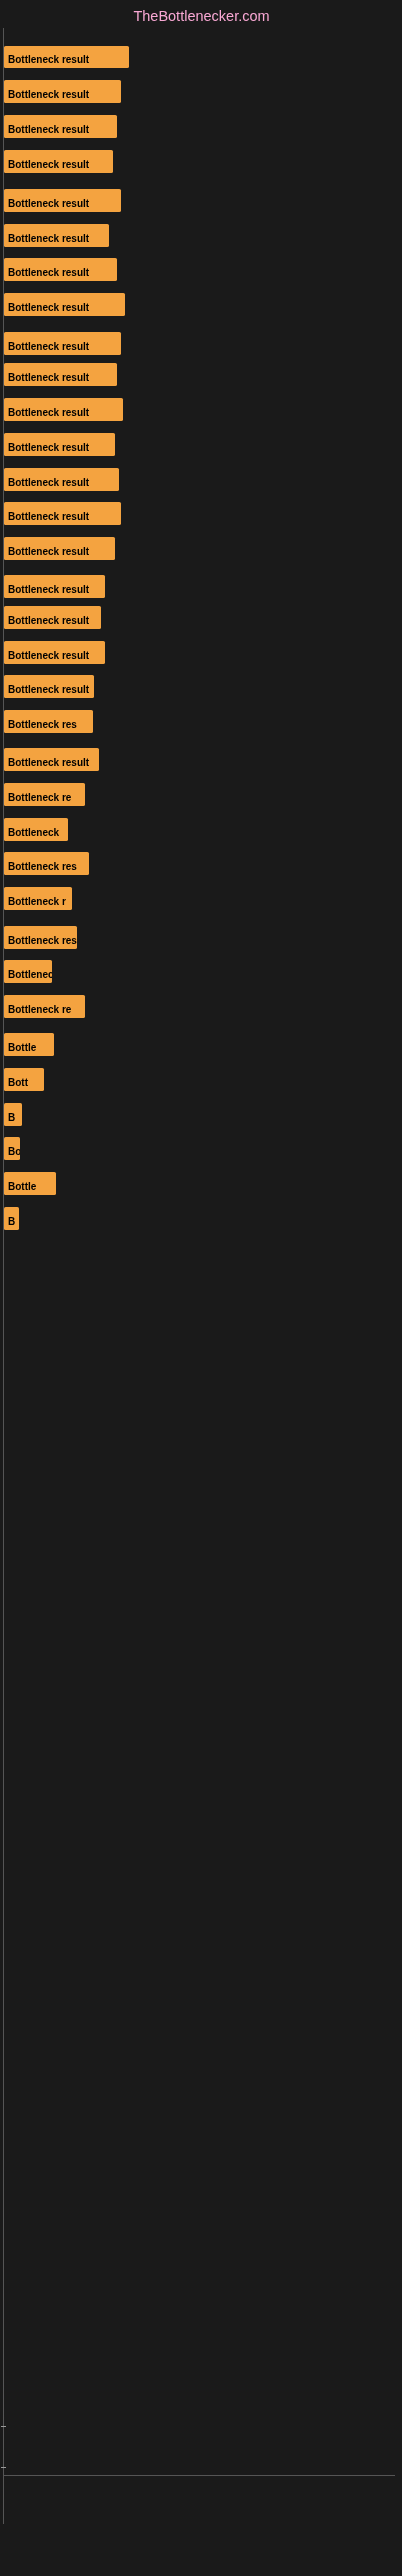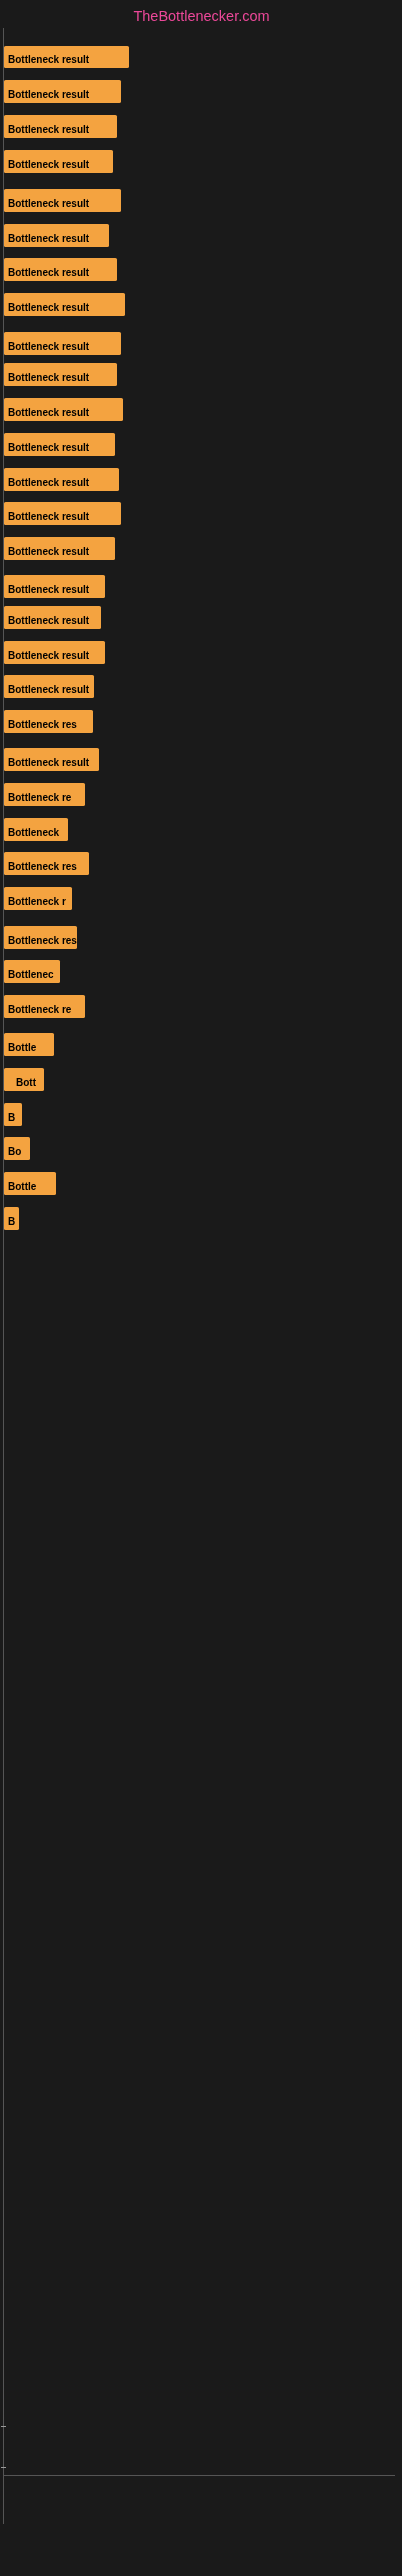--- a/index.html
+++ b/index.html
@@ -12,21 +12,21 @@
       width: 403px;
       min-height: 2576px;
       background-color: #1a1a1a;
       font-family: Arial, sans-serif;
       position: relative;
       overflow-x: hidden;
     }
 
     .site-title {
       text-align: center;
-      color: #ec4899;
+      color: #f9a8d4;
       font-size: 14.5px;
       padding: 8px 0 4px 0;
       font-weight: normal;
     }
 
     .chart-area {
       position: relative;
       width: 403px;
       min-height: 2496px;
       padding-top: 8px;
@@ -162,36 +162,36 @@
     </div>
     <div class="bottleneck-bar" style="top: 824px; width: 85px;">
       <span class="bottleneck-label">Bottleneck res</span>
     </div>
     <div class="bottleneck-bar" style="top: 859px; width: 68px;">
       <span class="bottleneck-label">Bottleneck r</span>
     </div>
     <div class="bottleneck-bar" style="top: 898px; width: 73px;">
       <span class="bottleneck-label">Bottleneck resu</span>
     </div>
-    <div class="bottleneck-bar" style="top: 932px; width: 56px;">
+    <div class="bottleneck-bar" style="top: 932px; width: 48px;">
       <span class="bottleneck-label">Bottlenec</span>
     </div>
     <div class="bottleneck-bar" style="top: 967px; width: 81px;">
       <span class="bottleneck-label">Bottleneck re</span>
     </div>
     <div class="bottleneck-bar" style="top: 1005px; width: 50px;">
       <span class="bottleneck-label">Bottle</span>
     </div>
-    <div class="bottleneck-bar" style="top: 1040px; width: 40px; justify-content: center;">
+    <div class="bottleneck-bar" style="top: 1040px; width: 40px;">
       <span class="bottleneck-label">Bott</span>
     </div>
     <div class="bottleneck-bar" style="top: 1075px; width: 17.7px;">
       <span class="bottleneck-label">B</span>
     </div>
-    <div class="bottleneck-bar" style="top: 1109px; width: 26px;">
+    <div class="bottleneck-bar" style="top: 1109px; width: 16px; justify-content: center;">
       <span class="bottleneck-label">Bo</span>
     </div>
     <div class="bottleneck-bar" style="top: 1144px; width: 52px;">
       <span class="bottleneck-label">Bottle</span>
     </div>
     <div class="bottleneck-bar" style="top: 1179px; width: 14.5px;">
       <span class="bottleneck-label">B</span>
     </div>
     <div class="y-tick" style="bottom: 97px;"></div>
     <div class="y-tick" style="bottom: 56px;"></div>

